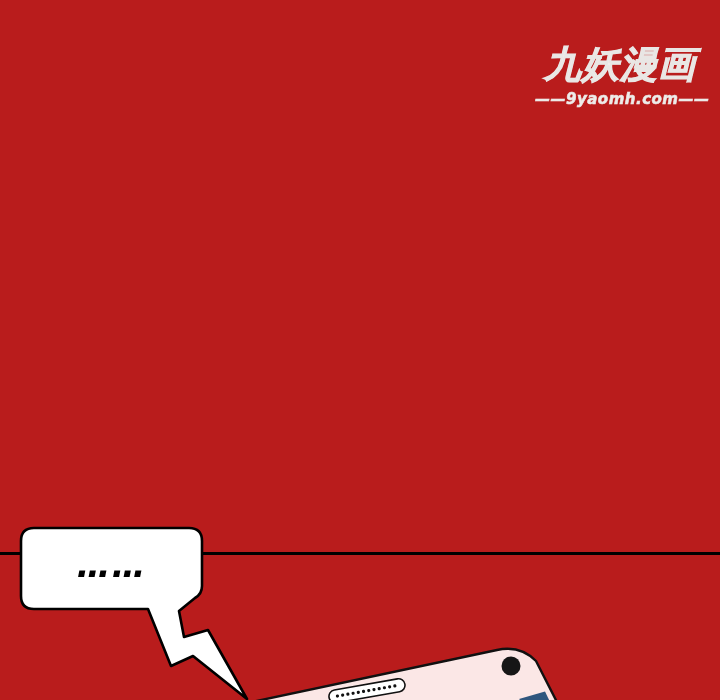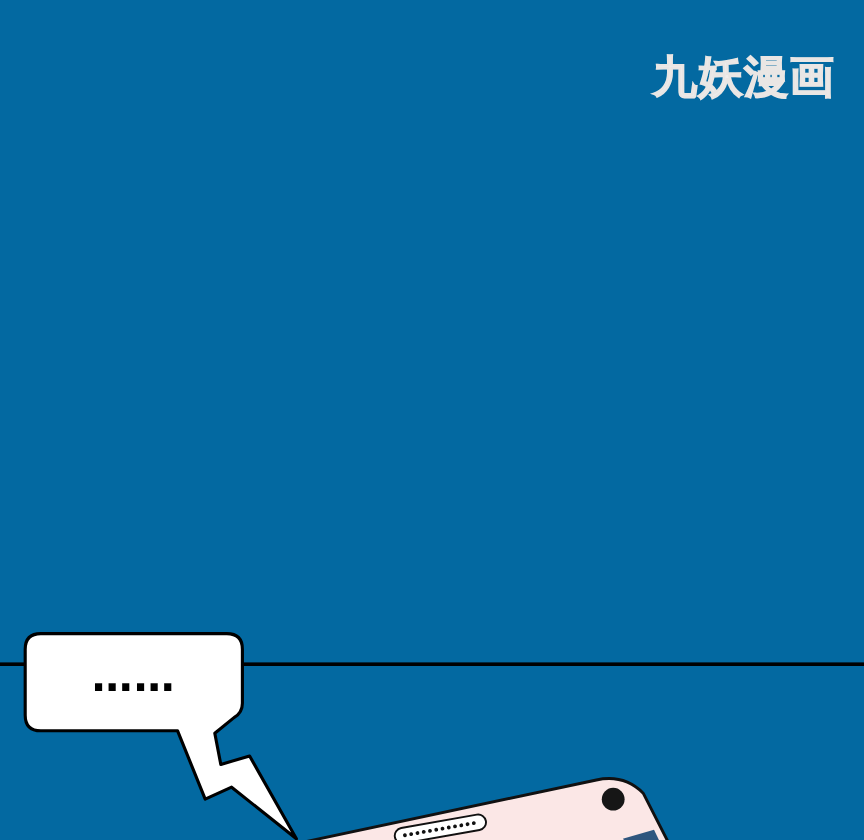--- a/index.html
+++ b/index.html
@@ -10,21 +10,22 @@
     width: 720px;
     height: 700px;
     position: relative;
     overflow: hidden;
     background: #ffffff;
     font-family: "DejaVu Sans", sans-serif;
   }
   .page {
     position: absolute;
     inset: 0;
-    background: #0369a1;
+    background: #b91c1c;
+    font-style: italic;
   }
   
   .watermark {
     position: absolute;
     top: 46px;
     right: 15px;
     width: 170px;
     text-align: center;
     color: #f0edec;
     user-select: none;
@@ -81,20 +82,21 @@
     user-select: none;
   }
 </style>
 </head>
 <body>
 
 <div class="page">
 
   <div class="watermark">
     <div class="watermark-title">九妖漫画</div>
+    <div class="watermark-domain">——9yaomh.com——</div>
   </div>
 
   <div class="divider-line"></div>
 
   <svg class="scene-svg" viewBox="0 0 720 700" xmlns="http://www.w3.org/2000/svg">
 
     <g>
       <path d="M233 706 L497 650 Q520 645 536 661 L559 706 Z" stroke="#111111" stroke-width="2.4" stroke-linejoin="round" fill="#fbe7e6"></path>
       <circle cx="511" cy="666" r="9.5" fill="#161616"></circle>
       <g transform="rotate(-10 366 691)">

